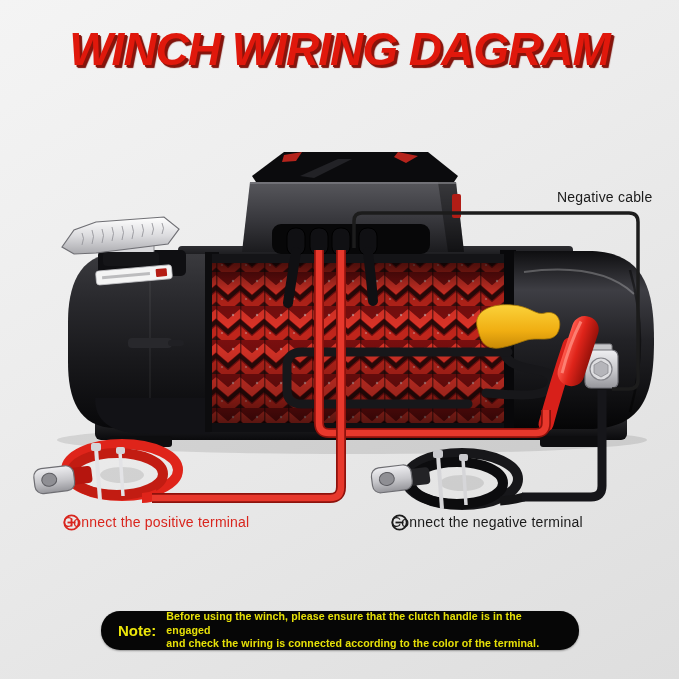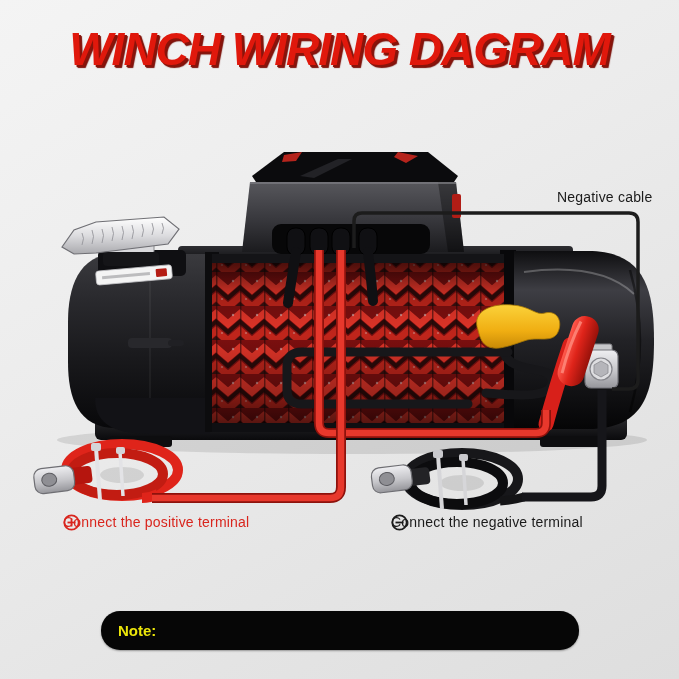--- a/index.html
+++ b/index.html
@@ -254,15 +254,19 @@
   <div class="term-label neg-label">
     <svg class="circle-icon" width="17" height="17" viewBox="0 0 17 17">
       <circle cx="8.5" cy="8.5" r="7.2" fill="none" stroke="#1b1b1b" stroke-width="1.8"></circle>
       <line x1="4.5" y1="8.5" x2="12.5" y2="8.5" stroke="#1b1b1b" stroke-width="1.8"></line>
     </svg>
     <span class="txt">Connect the negative terminal</span>
   </div>
 
   <div class="note-box">
     <span class="note-word">Note:</span>
+    <div class="note-text">
+      <div>Before using the winch, please ensure that the clutch handle is in the engaged</div>
+      <div>and check the wiring is connected according to the color of the terminal.</div>
+    </div>
   </div>
 
 </div>
 
 </body></html>

